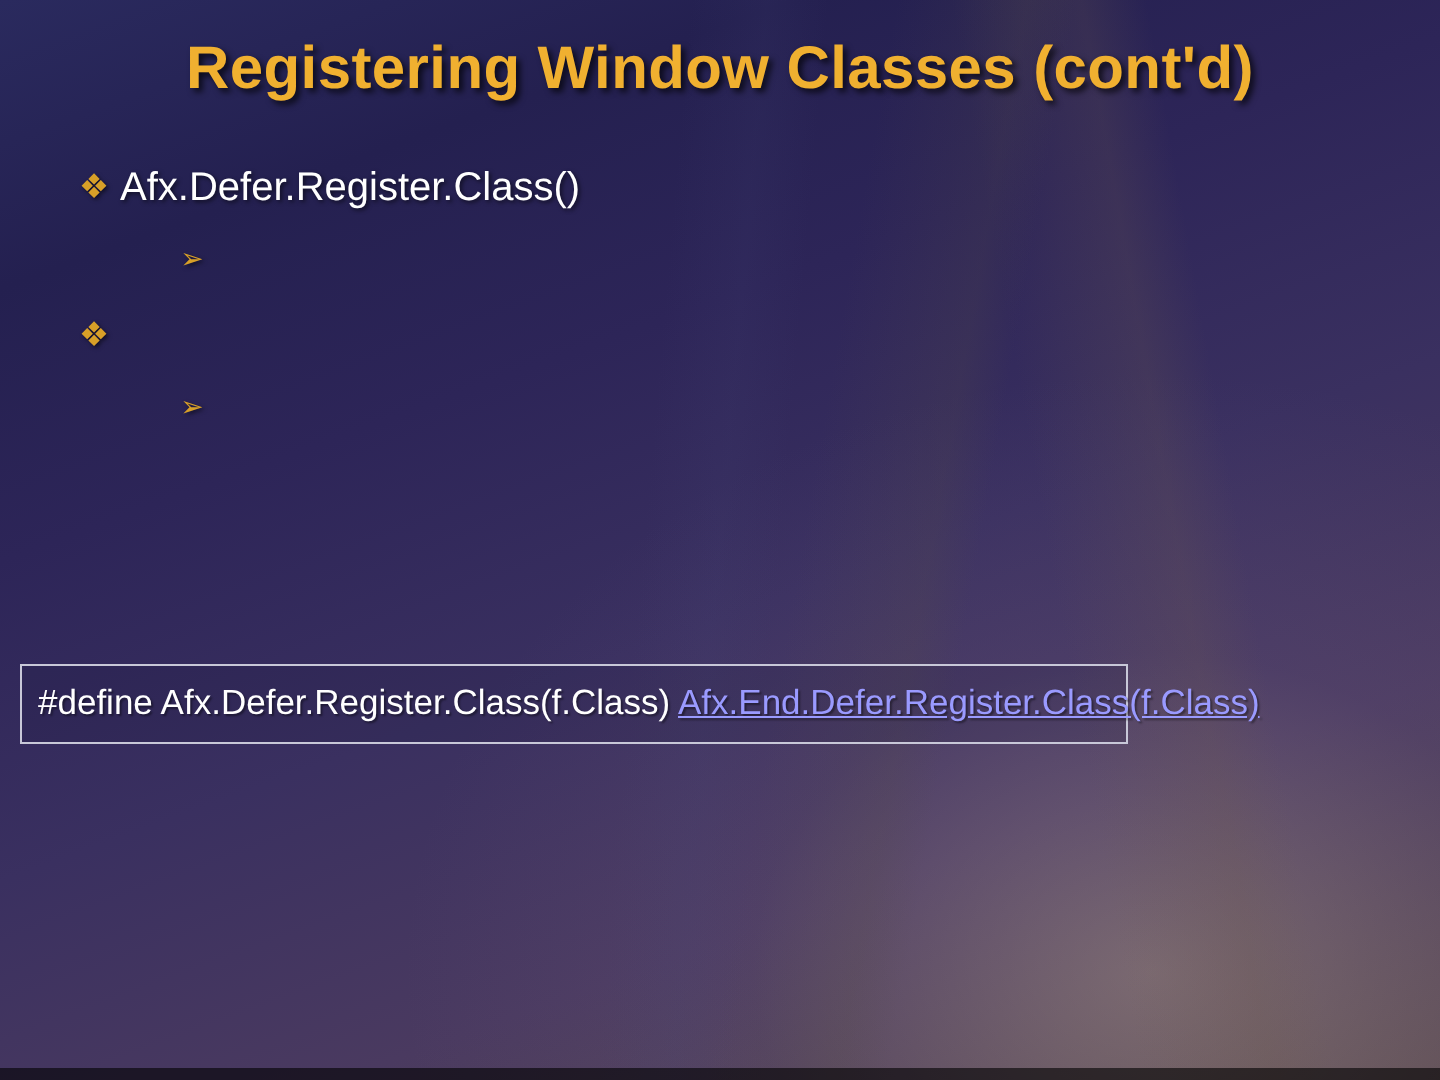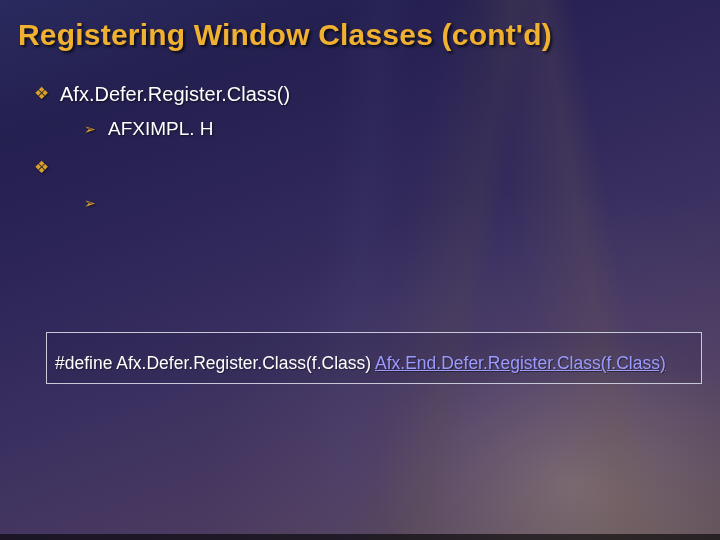--- a/index.html
+++ b/index.html
@@ -11,20 +11,21 @@
     font-family: Verdana, Tahoma, Arial, sans-serif;
   }
   .slide {
     position: relative;
     width: 720px;
     height: 540px;
     background:
       radial-gradient(ellipse 500px 400px at 80% 90%, rgba(200,180,160,0.35) 0%, rgba(120,100,140,0.15) 40%, rgba(40,30,80,0) 75%),
       linear-gradient(160deg, #2a2a5e 0%, #242050 18%, #2d2558 35%, #3a3060 55%, #4a3a60 75%, #5a4a4e 100%);
     box-sizing: border-box;
+    text-align: center;
   }
   .slide::before {
     content: "";
     position: absolute;
     inset: 0;
     background:
       linear-gradient(100deg, rgba(0,0,0,0) 55%, rgba(90,80,70,0.18) 63%, rgba(0,0,0,0) 66%),
       linear-gradient(80deg, rgba(0,0,0,0) 70%, rgba(110,90,80,0.22) 78%, rgba(0,0,0,0) 82%),
       linear-gradient(95deg, rgba(0,0,0,0) 45%, rgba(70,70,120,0.12) 50%, rgba(0,0,0,0) 54%);
     pointer-events: none;
@@ -93,32 +94,31 @@
   .l2 .txt {
     font-size: 19px;
     line-height: 22px;
     color: #ffffff;
     text-shadow: 1px 1px 2px rgba(0,0,0,0.6);
   }
   .codebox {
     position: absolute;
     left: 10px;
     top: 332px;
-    width: 656px;
+    width: 554px;
     border: 1px solid #c8c8d8;
     background: rgba(20, 20, 50, 0.12);
-    padding: 18px 8px 8px 8px;
+    padding: 6px 8px 8px 8px;
     box-sizing: border-box;
     color: #ffffff;
     font-family: Arial, Tahoma, sans-serif;
     font-size: 17.5px;
     line-height: 24px;
     text-shadow: 1px 1px 1px rgba(0,0,0,0.4);
     white-space: nowrap;
-    margin-left: 36px;
   }
   .codebox .call {
     color: #9a9aff;
     text-decoration: underline;
   }
 </style>
 </head>
 <body>
 
 <div class="slide">
@@ -126,21 +126,20 @@
   <div class="title">Registering Window Classes (cont'd)</div>
 
   <div class="body">
 
     <div class="l1">
       <span class="bullet">❖</span>
       <span class="txt">Afx.Defer.Register.Class()</span>
     </div>
     <div class="l2">
       <span class="bullet">➢</span>
-      <span class="txt">AFXIMPL. H</span>
     </div>
 
     <div class="l1">
       <span class="bullet">❖</span>
     </div>
     <div class="l2">
       <span class="bullet">➢</span>
     </div>
 
   </div>

